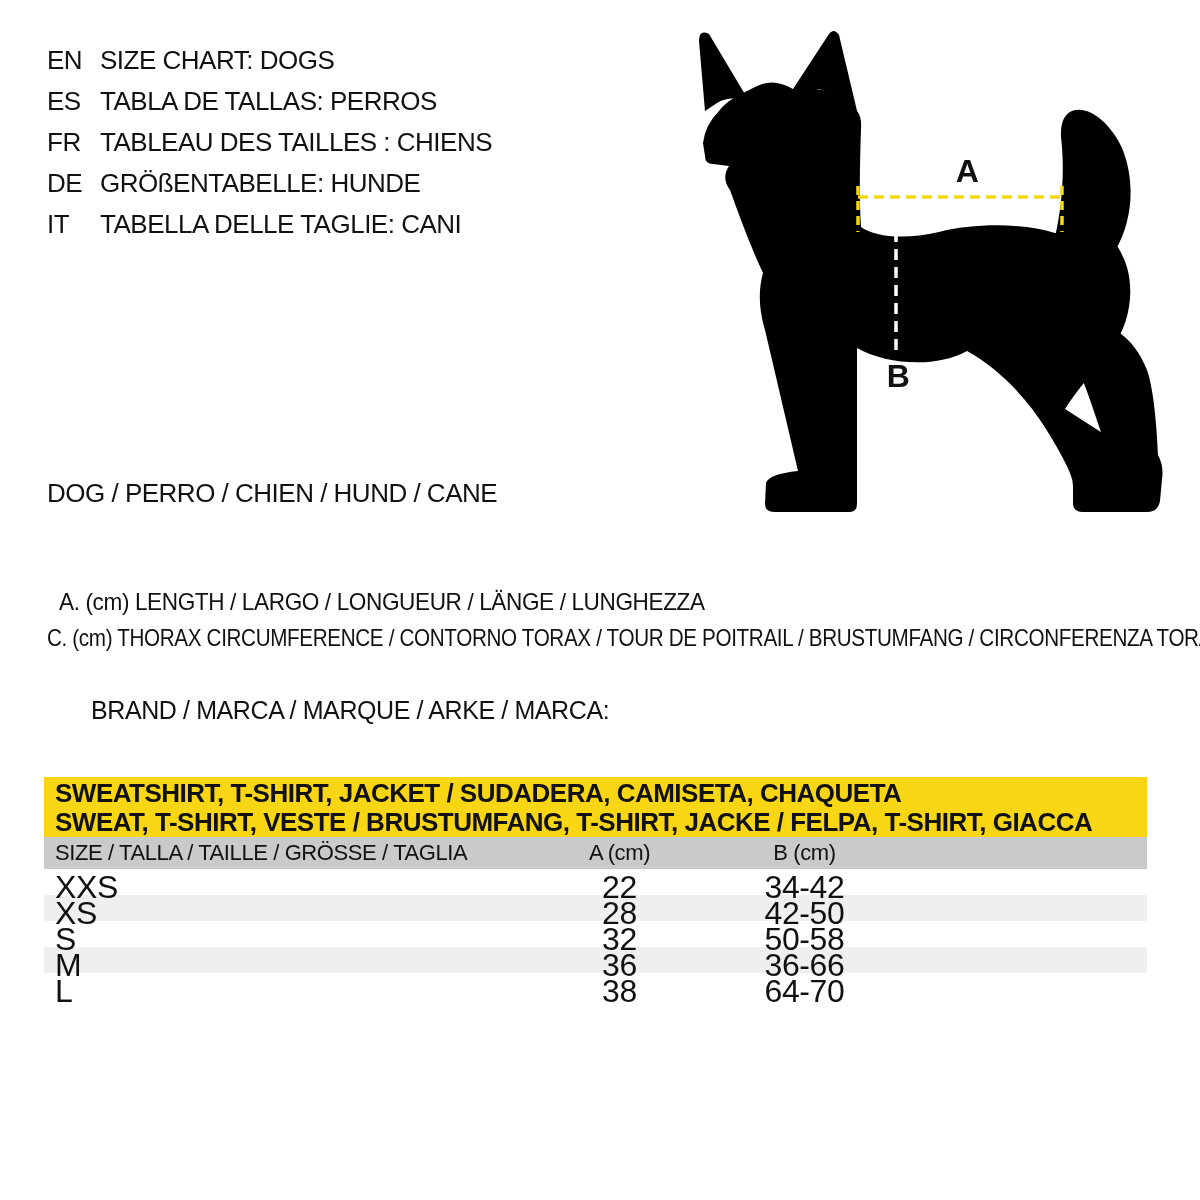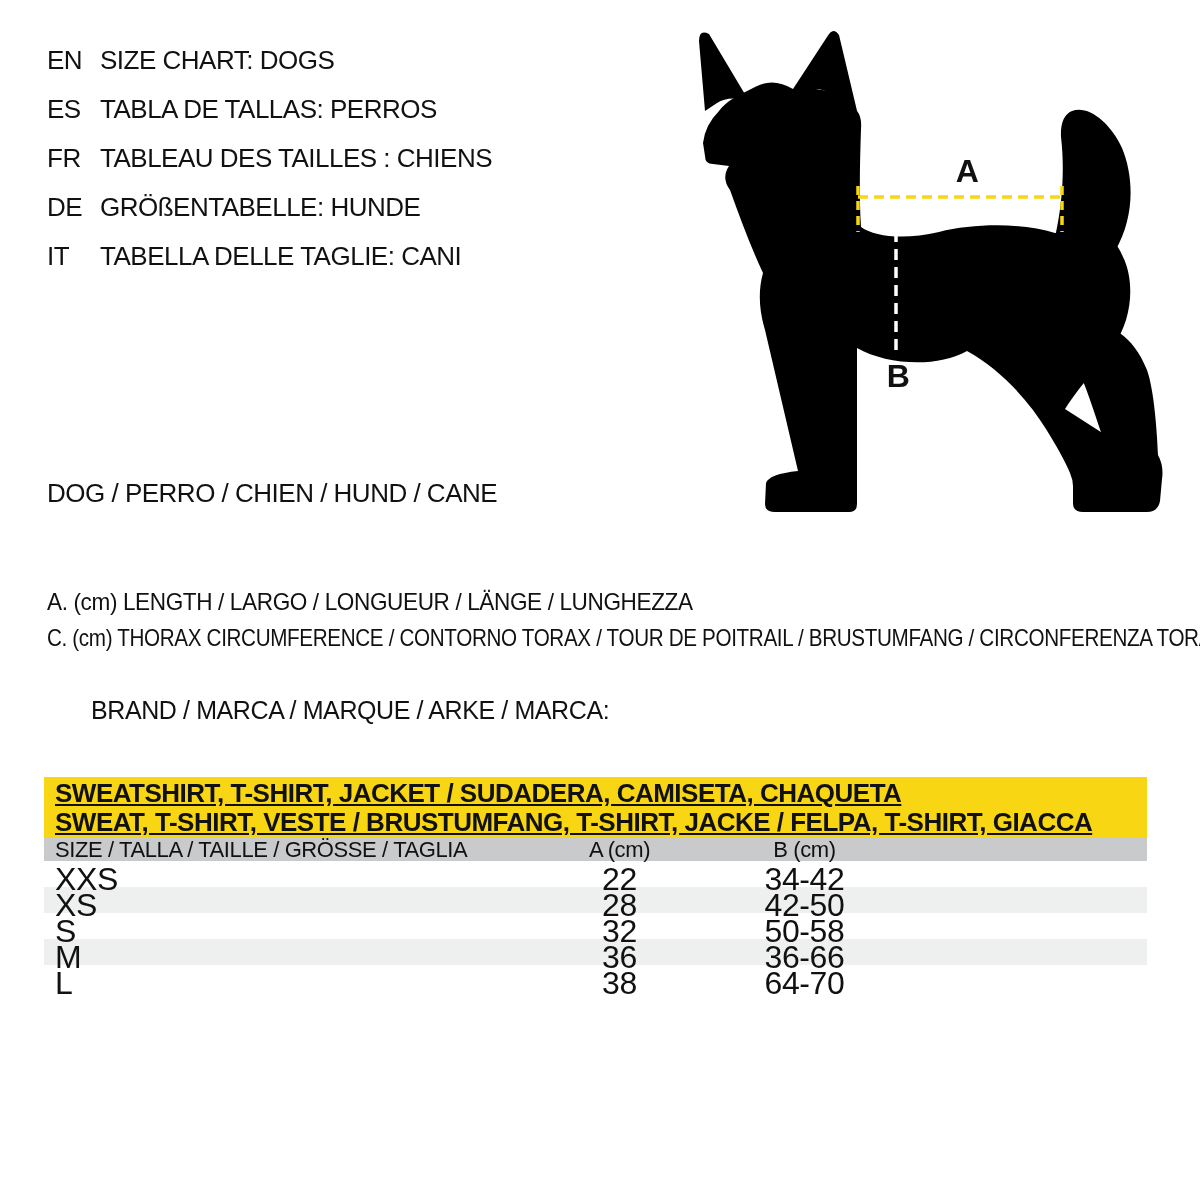--- a/index.html
+++ b/index.html
@@ -13,57 +13,56 @@
   body{
     position:relative;
     width:1200px;height:1200px;
     font-family:"Liberation Sans",sans-serif;
     color:var(--ink);
     overflow:hidden;
   }
   .abs{position:absolute;white-space:nowrap;}
 
   
-  .lang-list{left:47px;top:42px;display:grid;grid-template-columns:53px auto;row-gap:13px;}
+  .lang-list{left:47px;top:42px;display:grid;grid-template-columns:53px auto;row-gap:5px;}
   .lang-list .cell{font-size:26px;line-height:36px;letter-spacing:-0.5px;}
 
   
   .dog-wrap{left:695px;top:25px;width:470px;height:490px;}
   .dog-wrap svg{display:block;width:100%;height:100%;}
 
   .marker-label{font-weight:bold;font-size:32px;width:40px;text-align:center;letter-spacing:-0.5px;}
   .marker-a{left:947px;top:153px;}
   .marker-b{left:878px;top:358px;}
 
   .caption{left:47px;top:478px;font-size:26px;line-height:30px;letter-spacing:-0.5px;}
   .measure-line{left:47px;font-size:24px;line-height:28px;letter-spacing:-0.4px;}
-  .measure-a{top:588px;}
+  .measure-a{top:588px;margin-left:12px;}
   .measure-c{top:624px;}
   .squeeze-94{display:inline-block;transform:scaleX(0.94);transform-origin:0 50%;}
   .squeeze-86{display:inline-block;transform:scaleX(0.86);transform-origin:0 50%;}
   .brand-line{left:47px;top:695px;font-size:25px;line-height:30px;letter-spacing:-0.4px;margin-left:44px;}
 
   
   .banner{
     left:44px;top:777px;width:1103px;height:60px;
     background:var(--accent);
     padding:2px 0 0 11px;
-    text-decoration:underline;
   }
   .banner .b-line{font-weight:bold;font-size:26px;line-height:29px;letter-spacing:-0.5px;white-space:nowrap;}
 
   
   .size-table{left:44px;top:837px;width:1103px;}
   .t-row{
     display:grid;
     grid-template-columns:483px 185px 185px 1fr;
     align-items:center;
     width:100%;
   }
-  .t-row.head{height:24px;background:var(--header-bg);font-size:22px;letter-spacing:-0.4px;}
+  .t-row.head{height:32px;background:var(--header-bg);font-size:22px;letter-spacing:-0.4px;}
   .t-row.data{height:26px;font-size:32px;letter-spacing:-0.4px;}
   .t-row.alt{background:var(--alt-bg);}
   .t-row .c1{padding-left:11px;text-align:left;white-space:nowrap;}
   .t-row .c2,.t-row .c3{text-align:center;white-space:nowrap;}
 </style>
 </head>
 <body>
 
 <div class="abs lang-list">
   <div class="cell">EN</div>

